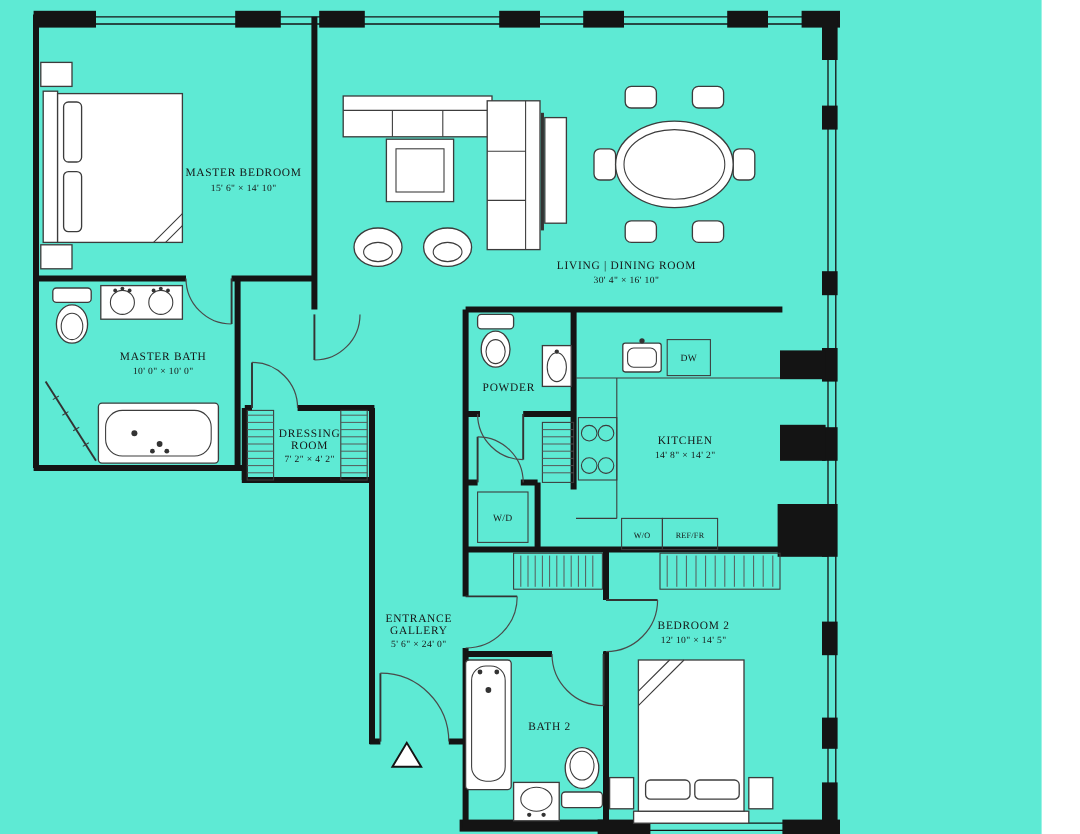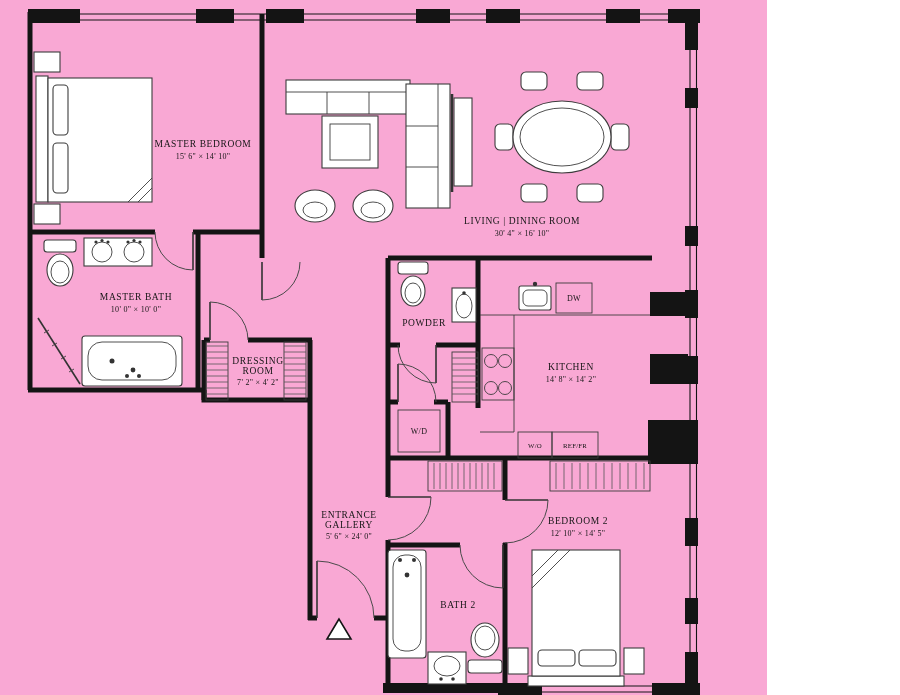--- a/index.html
+++ b/index.html
@@ -1,16 +1,16 @@
 <!DOCTYPE html>
 <html><head>
 <meta charset="utf-8">
 <style>
   html,body{margin:0;padding:0;background:#ffffff;}
-  .page{width:767px;height:695px;background:#f9a8d4;position:relative;overflow:hidden;
+  .page{width:868px;height:695px;background:#5eead4;position:relative;overflow:hidden;
         font-family:"Liberation Serif", serif;}
   svg{display:block;}
   
   .wall{stroke:#141414;stroke-width:5;fill:none;}
   .win{stroke:#141414;stroke-width:1.1;fill:none;}
   .pier{fill:#141414;stroke:none;}
   .furn{stroke:#3c3c3c;stroke-width:1.1;fill:#ffffff;}
   .thin{stroke:#3c3c3c;stroke-width:0.9;fill:none;}
   .hatch{stroke:#555555;stroke-width:0.8;fill:none;}
   .door{stroke:#4a4a4a;stroke-width:1;fill:none;}

